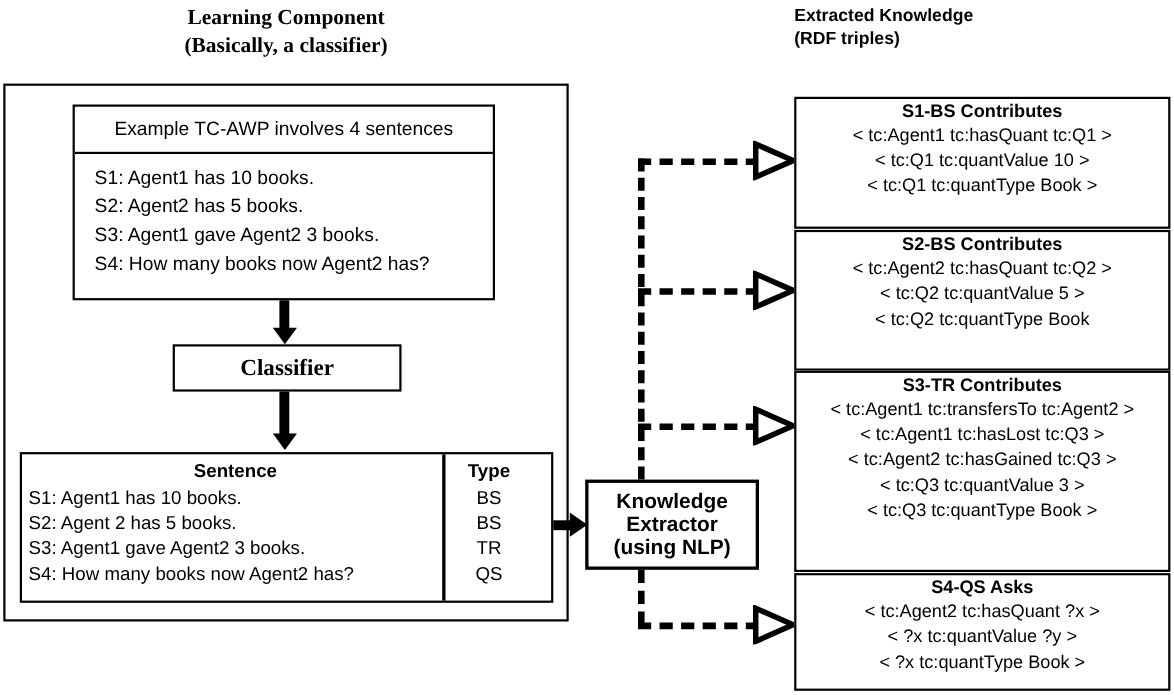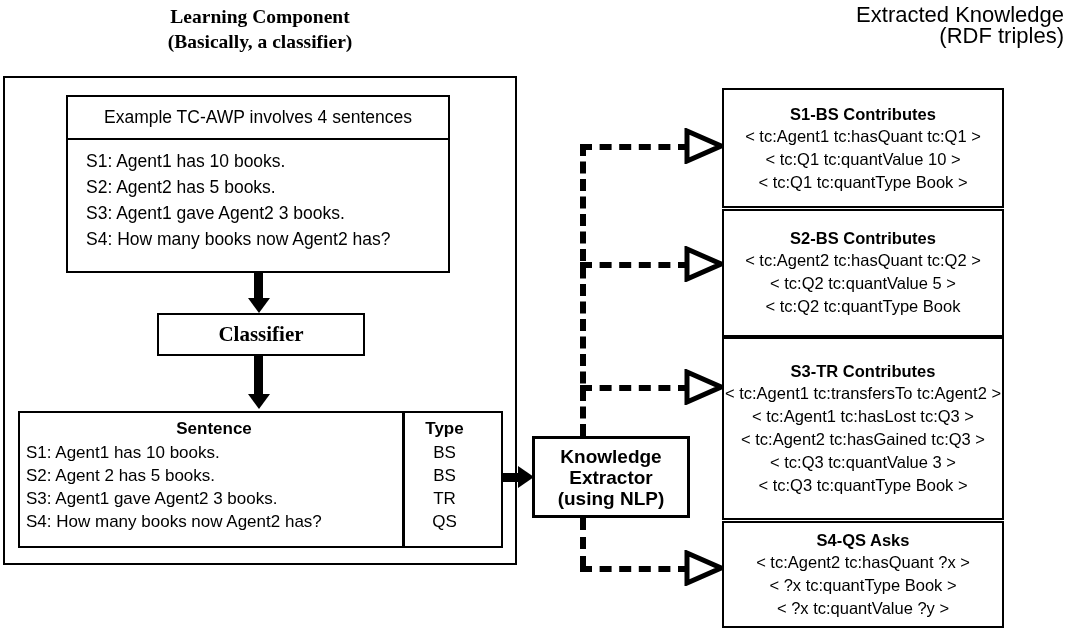--- a/index.html
+++ b/index.html
@@ -11,22 +11,22 @@
   .abs{position:absolute;box-sizing:border-box;}
 
   
   .title-serif{
     font-family:"Liberation Serif", serif;
     font-weight:bold;font-size:19.5px;line-height:25px;
     text-align:center;white-space:pre-line;
   }
   .title-sans{
     font-family:"Liberation Sans", sans-serif;
-    font-weight:normal;font-size:22px;line-height:21px;
-    text-align:right;white-space:pre-line;
+    font-weight:bold;font-size:16px;line-height:21px;
+    text-align:left;white-space:pre-line;
   }
 
   
   #outer-container{left:3px;top:76px;width:514px;height:489px;border:2px solid #000;}
 
   #example-box{left:66px;top:95px;width:384px;height:178px;border:2.5px solid #000;}
   #example-head{
     position:absolute;left:0;top:0;width:100%;height:43px;
     border-bottom:2.5px solid #000;box-sizing:border-box;
     display:flex;align-items:center;justify-content:center;
@@ -50,22 +50,22 @@
   .tbl-head{font-size:17px;font-weight:bold;line-height:24px;text-align:center;}
   .tbl-cell{font-size:17px;line-height:23px;white-space:pre;}
   .tbl-cell.center{text-align:center;}
 
   
   #extractor-box{left:532px;top:436px;width:158px;height:82px;border:3px solid #000;
     display:flex;flex-direction:column;align-items:center;justify-content:center;
     font-weight:bold;font-size:19px;line-height:21px;}
 
   
-  .panel{left:722px;width:282px;border:2.5px solid #000;background:#fff;
-    display:flex;flex-direction:column;align-items:center;justify-content:center;}
+  .panel{left:722px;width:342px;border:2.5px solid #000;background:#fff;
+    display:flex;flex-direction:column;align-items:center;}
   .panel-title{font-weight:bold;font-size:16.5px;line-height:22px;text-align:center;}
   .panel-line{font-size:16.5px;line-height:23px;text-align:center;white-space:pre;}
 
   #panel-1{top:88px;height:120px;}
   #panel-2{top:208.5px;height:128px;}
   #panel-3{top:337px;height:183px;}
   #panel-4{top:520.5px;height:107px;}
 
   
   .vline{position:absolute;background:#000;}
@@ -196,17 +196,17 @@
     <div class="panel-line">&lt; tc:Agent1 tc:transfersTo tc:Agent2 &gt;</div>
     <div class="panel-line">&lt; tc:Agent1 tc:hasLost tc:Q3 &gt;</div>
     <div class="panel-line">&lt; tc:Agent2 tc:hasGained tc:Q3 &gt;</div>
     <div class="panel-line">&lt; tc:Q3 tc:quantValue 3 &gt;</div>
     <div class="panel-line">&lt; tc:Q3 tc:quantType Book &gt;</div>
   </div>
 
   <div class="abs panel" id="panel-4">
     <div class="panel-title">S4-QS Asks</div>
     <div class="panel-line">&lt; tc:Agent2 tc:hasQuant ?x &gt;</div>
+    <div class="panel-line">&lt; ?x tc:quantValue ?y &gt;</div>
     <div class="panel-line">&lt; ?x tc:quantType Book &gt;</div>
-    <div class="panel-line">&lt; ?x tc:quantValue ?y &gt;</div>
   </div>
 
 </div>
 
 </body></html>

